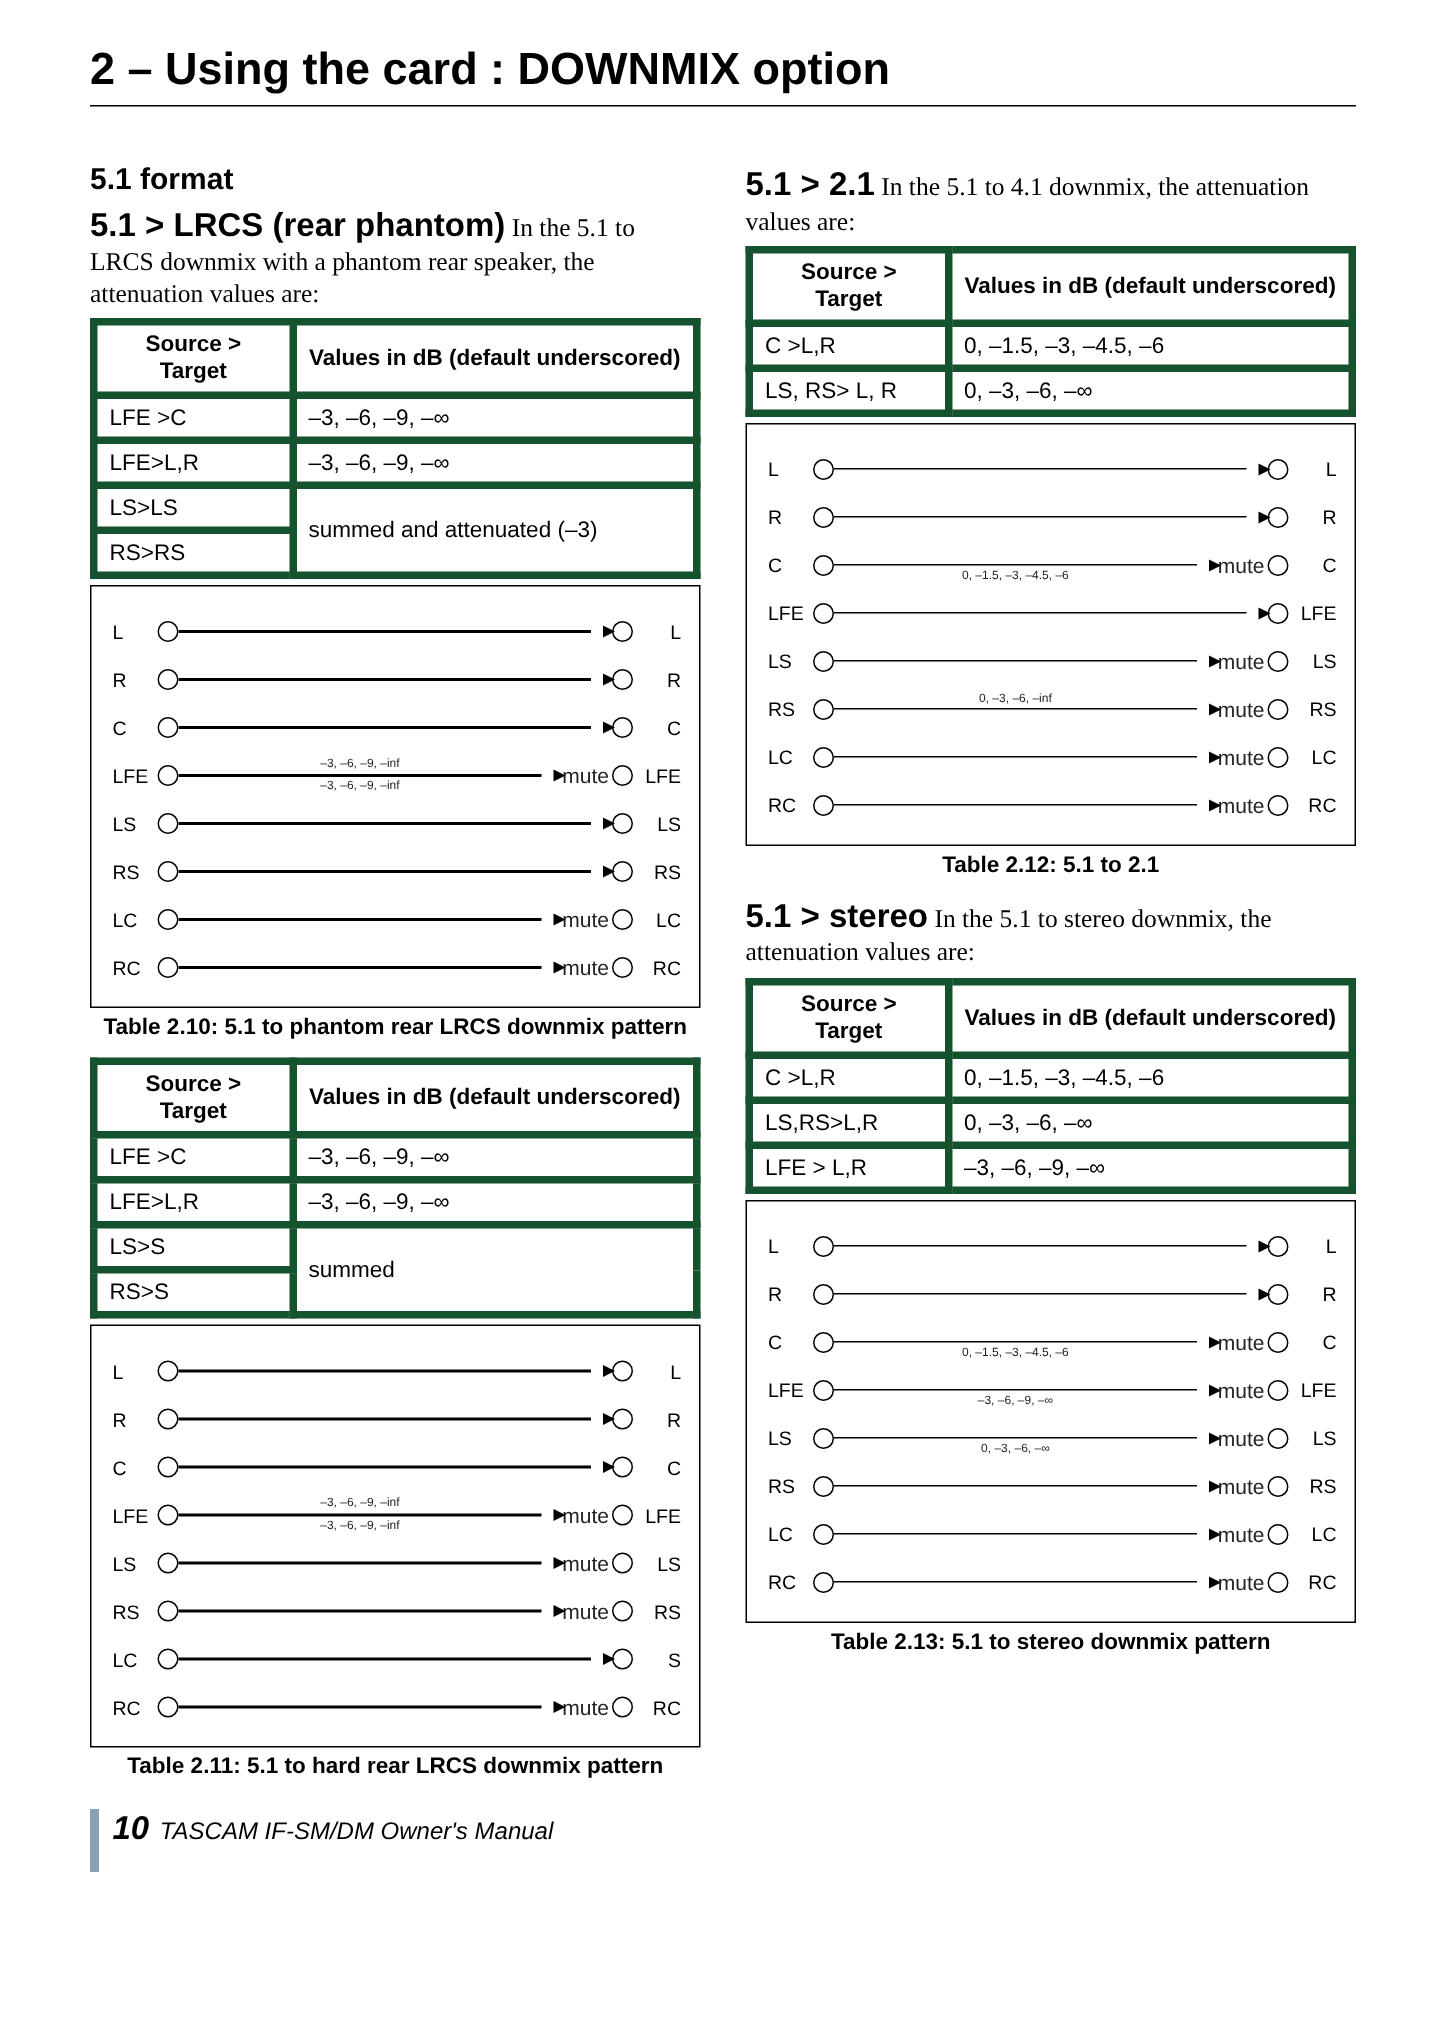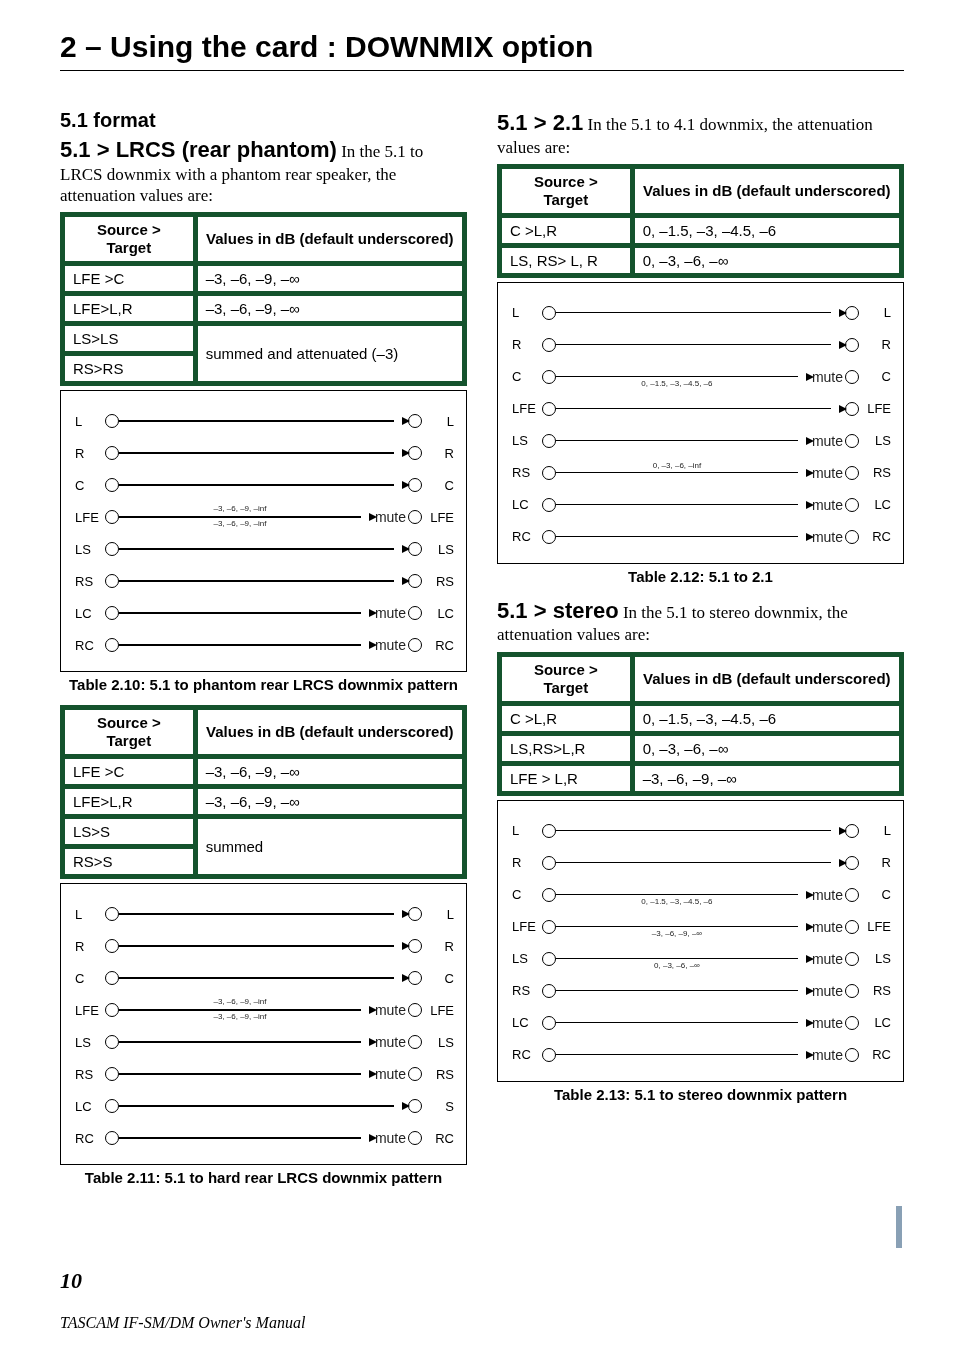--- a/index.html
+++ b/index.html
@@ -96,23 +96,22 @@
     border-left: 8px solid #000; border-top: 4px solid transparent; border-bottom: 4px solid transparent;
   }
   .annot {
     font-size: 8px; font-family: Arial, sans-serif; color: #222;
     position: absolute; left: 0; right: 0; text-align: center;
   }
   .footer {
     margin-top: 8px;
     display: flex;
     align-items: baseline;
-    gap: 20px;
-    font-family: Liberation Serif, serif;
-    flex-direction: column;
+    gap: 7px;
+    font-family: Liberation Sans, sans-serif;
   }
   .footer .bar {
     width: 6px; height: 42px; background: #89a0b5; margin-right: 2px; align-self: flex-end;
   }
   .footer .pnum { font-weight: bold; font-size: 22px; font-style: italic; }
   .footer .ptext { font-size: 16px; font-style: italic; }
 </style>
 </head>
 <body>
 

